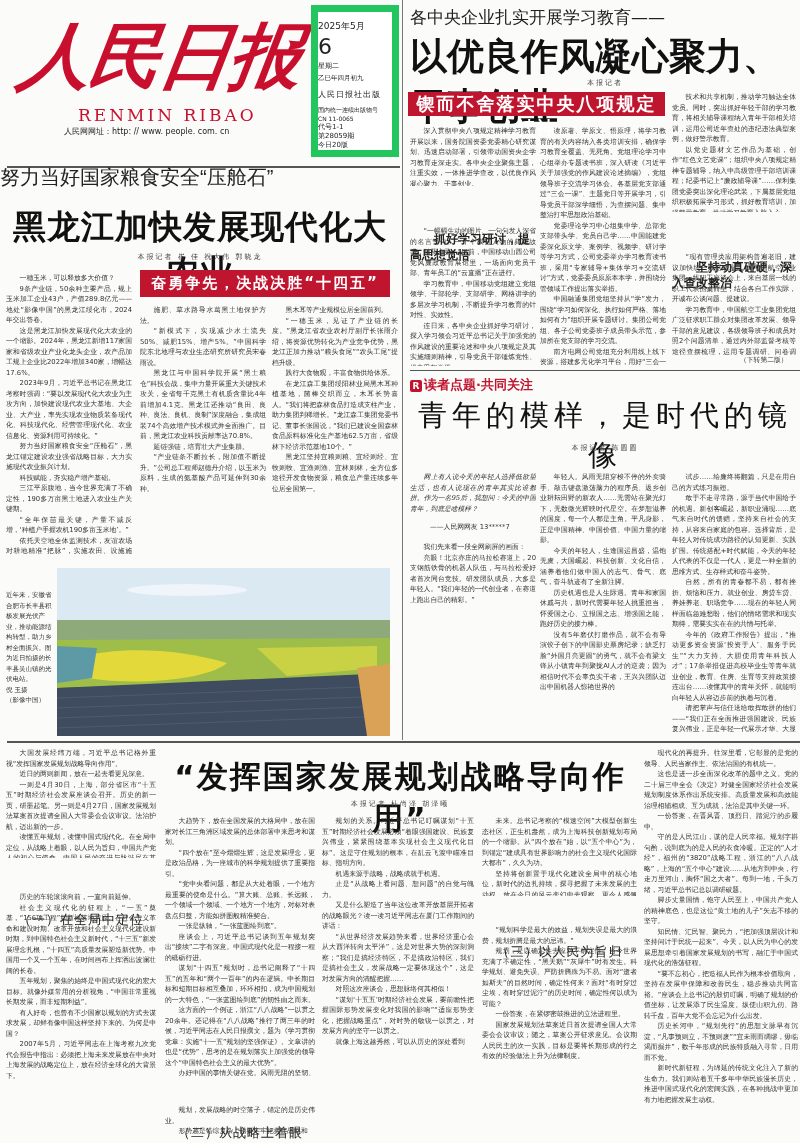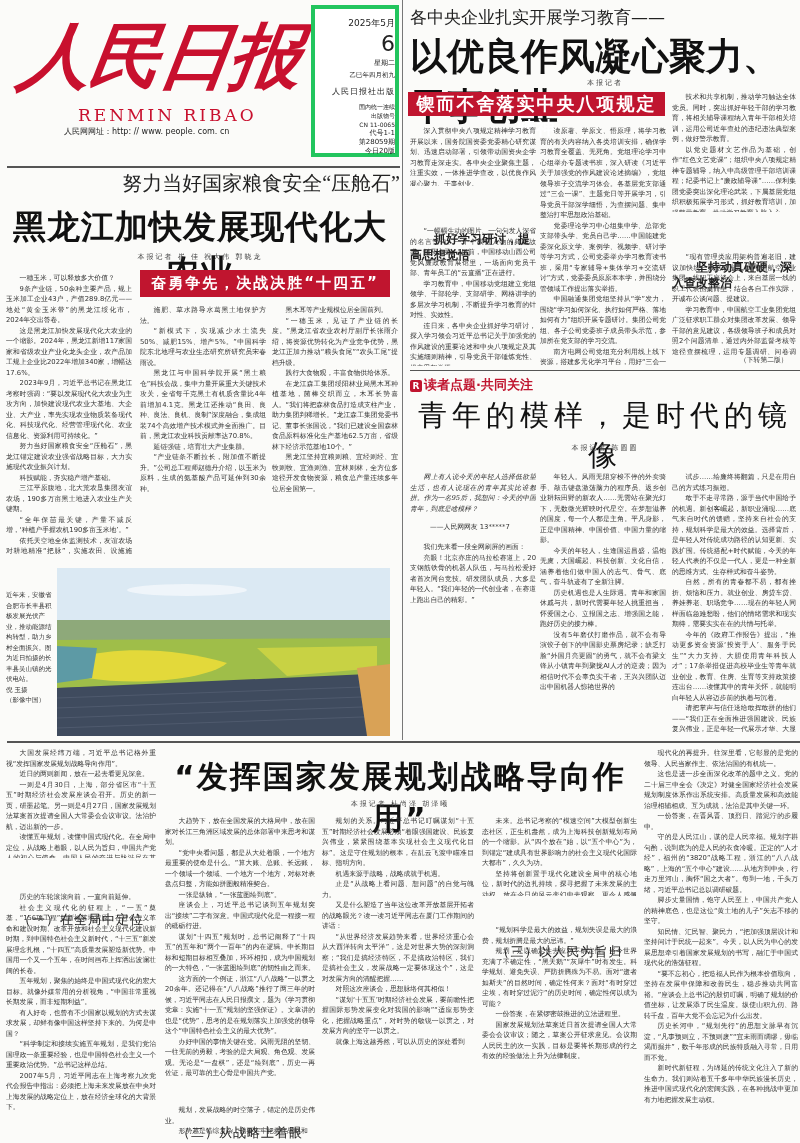--- a/index.html
+++ b/index.html
@@ -5,28 +5,28 @@
   * { box-sizing: border-box; margin: 0; padding: 0; }
   html, body { width: 800px; height: 1143px; background: #fbfbf9; overflow: hidden; }
   body { font-family: "DejaVu Serif", serif; color: #2a2a2a; position: relative; }
   .abs { position: absolute; }
   .logo { left: 20px; top: 6px; width: 290px; height: 100px; color: #c8102e;
     font-family: "DejaVu Serif", serif; font-size: 72px; font-weight: bold; font-style: italic;
     letter-spacing: -2px; line-height: 100px; transform: skewX(-8deg); }
   .pinyin { left: 78px; top: 105px; color: #c8102e; font-family: "DejaVu Serif", serif;
     font-size: 17px; letter-spacing: 3px; }
   .website { left: 64px; top: 126px; font-size: 8px; font-family: "DejaVu Sans", sans-serif; color: #222; }
-  .datebox { left: 311px; top: 5px; width: 88px; height: 152px; border: 4px solid #22c55e;
-    text-align: right; font-family: "DejaVu Sans", sans-serif; color: #222; background: #fff; }
+  .datebox { left: 311px; top: 5px; width: 88px; height: 152px; border: 7px solid #22c55e;
+    text-align: left; font-family: "DejaVu Sans", sans-serif; color: #222; background: #fff; }
   .datebox .ym { font-size: 9px; margin-top: 8px; }
   .datebox .day { font-size: 22px; line-height: 24px; margin-top: 2px; }
   .datebox .wd { font-size: 7px; margin-top: 2px; }
   .datebox .lunar { font-size: 6.5px; margin-top: 3px; }
   .datebox .pub { font-size: 8px; margin-top: 6px; font-family: "DejaVu Serif", serif; letter-spacing: 1px; }
-  .datebox .sm { font-size: 6px; line-height: 9px; padding-left: 41px; }
+  .datebox .sm { font-size: 6px; line-height: 9px; }
   .hr { background: #555; }
   .vr { background: #777; }
   .kicker { font-family: "DejaVu Sans", sans-serif; color: #222; }
   .headline { font-family: "DejaVu Sans", sans-serif; font-weight: bold; color: #111; letter-spacing: 1px; }
   .byline { font-size: 7px; color: #444; text-align: center; letter-spacing: 2px; }
   .redbar { background: #c0152f; color: #fff; font-family: "DejaVu Sans", sans-serif; font-weight: bold;
     text-align: center; letter-spacing: 2px; }
   .col { font-size: 6.8px; line-height: 10.5px; color: #333; text-align: justify; overflow: hidden;
     font-family: "DejaVu Sans", sans-serif; }
   .col p { text-indent: 2em; }
@@ -56,33 +56,33 @@
   <div class="sm" style="margin-top:5px">国内统一连续出版物号</div>
   <div class="sm">CN 11-0065</div>
   <div class="sm" style="font-size:7px">代号1-1</div>
   <div class="sm" style="font-size:7px">第28059期</div>
   <div class="sm" style="font-size:7px">今日20版</div>
 </div>
 
 <div class="abs hr" style="left:7px;top:166px;width:393px;height:2px"></div>
 <div class="abs vr" style="left:402px;top:0;width:1px;height:740px"></div>
 
-<div class="abs kicker" style="left:0;top:170px;width:400px;text-align:right;font-size:20px;font-family:Liberation Serif, serif">努力当好国家粮食安全“压舱石”</div>
+<div class="abs kicker" style="left:0;top:164px;width:400px;text-align:left;font-size:20px;font-family:Liberation Sans, sans-serif">努力当好国家粮食安全“压舱石”</div>
 <div class="abs headline" style="left:0;top:205px;width:400px;text-align:center;font-size:33px;letter-spacing:1px">黑龙江加快发展现代化大农业</div>
 <div class="abs byline" style="left:0;top:252px;width:400px">本报记者  崔 佳  祝大伟  郭晓龙</div>
 <div class="abs redbar" style="left:140px;top:270px;width:250px;height:27px;line-height:27px;font-size:15px">奋勇争先，决战决胜“十四五”</div>
 
 <div class="abs col" style="left:6px;top:273px;width:126px;height:282px">
   <p>一穗玉米，可以释放多大价值？</p>
-    <p>9条产业链，50余种主要产品，规上玉米加工企业43户，产值289.8亿元——地处“黄金玉米带”的黑龙江绥化市，2024年交出答卷。</p>
+    <p>9条产业链，50余种主要产品，规上玉米加工企业43户，产值289.8亿元——地处“影像中国”的黑龙江绥化市，2024年交出答卷。</p>
     <p>这是黑龙江加快发展现代化大农业的一个缩影。2024年，黑龙江新增117家国家和省级农业产业化龙头企业，农产品加工规上企业比2022年增加340家，增幅达17.6%。</p>
     <p>2023年9月，习近平总书记在黑龙江考察时强调：“要以发展现代化大农业为主攻方向，加快建设现代农业大基地、大企业、大产业，率先实现农业物质装备现代化、科技现代化、经营管理现代化、农业信息化、资源利用可持续化。”</p>
     <p>努力当好国家粮食安全“压舱石”，黑龙江锚定建设农业强省战略目标，大力实施现代农业振兴计划。</p>
     <p>科技赋能，夯实稳产增产基础。</p>
-    <p>三江平原腹地，北大荒农垦集团友谊农场，190多万亩黑土地进入农业生产关键期。</p>
+    <p>三江平原腹地，当今世界充满了不确定性，190多万亩黑土地进入农业生产关键期。</p>
     <p>“全年保苗最关键，产量不减反增，‘种植户手握农机190多亩玉米地’。”</p>
     <p>依托天空地全体监测技术，友谊农场对耕地精准“把脉”，实施农田、设施施肥，草水路等水葛黑土地保护方法。</p>
 </div>
 <div class="abs col" style="left:140px;top:305px;width:126px;height:250px">
   <p>施肥、草水路导水葛黑土地保护方法。</p>
     <p>“新模式下，实现减少水土流失50%、减肥15%、增产5%。”中国科学院东北地理与农业生态研究所研究员宋春雨说。</p>
     <p>黑龙江与中国科学院开展“黑土粮仓”科技会战，集中力量开展重大关键技术攻关，全省每千克黑土有机质含量比4年前增加4.1克。黑龙江还推动“良田、良种、良法、良机、良制”深度融合，集成组装74个高效增产技术模式并全面推广。目前，黑龙江农业科技贡献率达70.8%。</p>
     <p>延链强链，培育壮大产业集群。</p>
     <p>“产业链条不断拉长，附加值不断提升。”公司总工程师赵德丹介绍，以玉米为原料，生成的氨基酸产品可延伸到30余种。</p>
 </div>
@@ -163,21 +163,21 @@
     <p>亮眼！北京亦庄的马拉松赛道上，20支钢筋铁骨的机器人队伍，与马拉松爱好者首次同台竞技。研发团队成员，大多是年轻人。“我们年轻的一代创业者，在赛道上跑出自己的精彩。”</p>
 </div>
 <div class="abs col" style="left:540px;top:472px;width:126px;height:262px">
   <p>年轻人。风雨无阻穿梭不停的外卖骑手、敲击键盘激荡脑力的程序员、返乡创业耕耘田野的新农人……无需站在聚光灯下，无数微光辉映时代星空。在梦想滋养的国度，每一个人都是主角。平凡身影，正是中国精神、中国价值、中国力量的缩影。</p>
     <p>今天的年轻人，生逢国运昌盛，温饱无虞，大国崛起、科技创新、文化自信，涵养着他们做中国人的志气、骨气、底气，奋斗轨迹有了全新注脚。</p>
     <p>历史机遇也是人生际遇。青年和家国休戚与共，新时代需要年轻人挑重担当，怀爱国之心、立报国之志、增强国之能，跑好历史的接力棒。</p>
     <p>没有5年磨伏打磨作品，就不会有导演饺子创下的中国影史票房纪录；缺乏打脸“外国月亮更圆”的勇气，就不会有梁文锋从小镇青年到聚拢AI人才的逆袭；因为相信时代不会辜负实干者，王兴兴团队迈出中国机器人惊艳世界的</p>
 </div>
 <div class="abs col" style="left:672px;top:472px;width:124px;height:262px">
   <p>试步……绘廉终将翻篇，只是在用自己的方式练习振翅。</p>
-    <p>敢于不走寻常路，源于当代中国给予的机遇。新创客崛起，新职业涌现……底气来自时代的馈赠，坚持来自社会的支持，规划科学是最大的效益。选择背后，是年轻人对传统成功路径的认知更新、实践扩围。传统搭配+时代赋能，今天的年轻人代表的不仅是一代人，更是一种全新的思维方式、生存样式和奋斗姿势。</p>
+    <p>敢于不走寻常路，源于当代中国给予的机遇。新创客崛起，新职业涌现……底气来自时代的馈赠，坚持来自社会的支持，从容来自家庭的包容。选择背后，是年轻人对传统成功路径的认知更新、实践扩围。传统搭配+时代赋能，今天的年轻人代表的不仅是一代人，更是一种全新的思维方式、生存样式和奋斗姿势。</p>
     <p>自然，所有的青春都不易，都有挫折、烦恼和压力。就业创业、房贷车贷、养娃养老、职场竞争……现在的年轻人同样面临急难愁盼，他们的情绪需求和现实期待，需要实实在在的共情与托举。</p>
     <p>今年的《政府工作报告》提出，“推动更多资金资源‘投资于人’、服务于民生”“大力支持、大胆使用青年科技人才”；17条举措促进高校毕业生等青年就业创业，教育、住房、生育等支持政策接连出台……读懂其中的青年关怀，就能明白年轻人从容迈步前的执着与沉着。</p>
     <p>请把掌声与信任送给敢挥敢拼的他们——“我们正在全面推进强国建设、民族复兴伟业，正是年轻一代展示才华、大显身手的好时候”，当下青年的模样，就是青春中国的模样。</p>
 </div>
 
 <div class="abs hr" style="left:7px;top:741px;width:793px;height:2px"></div>
 
 <div class="abs col" style="left:6px;top:748px;width:150px;height:110px">
   <p>大国发展经纬万端，习近平总书记格外重视“发挥国家发展规划战略导向作用”。</p>
     <p>近日的两则新闻，放在一起去看更见深意。</p>
@@ -186,26 +186,26 @@
 </div>
 <div class="abs headline" style="left:160px;top:756px;width:480px;text-align:center;font-size:31px;letter-spacing:2px">“发挥国家发展规划战略导向作用”</div>
 <div class="abs byline" style="left:300px;top:799px;width:200px">本报记者  杜尚泽  胡泽曦</div>
 
 <div class="abs sub" style="left:6px;top:870px;width:150px;text-align:center;font-size:13px;font-weight:normal;letter-spacing:1px">（一）在全局中定位</div>
 <div class="abs col" style="left:6px;top:892px;width:150px;height:251px">
   <p>历史的车轮滚滚向前，一直向前延伸。</p>
     <p>社会主义现代化的征程上，“一五”奠基，“156项工程”如新禄落地荒原。在社会主义革命和建设时期、改革开放和社会主义现代化建设新时期，到中国特色社会主义新时代，“十三五”新发展理念扎根，“十四五”高质量发展塑造新优势。中国用一个又一个五年，在时间画布上挥洒出波澜壮阔的长卷。</p>
     <p>五年规划，聚焦的始终是中国式现代化的宏大目标。就像外媒常用的分析视角，“中国非常重视长期发展，而非短期利益”。</p>
     <p>有人好奇，也曾有不少国家以规划的方式去谋求发展，却鲜有像中国这样坚持下来的。为何是中国？</p>
-    <p>“科学制定和接续实施五年规划，是我们党治国理政一条重要经验，也是中国特色社会主义一个重要政治优势。”总书记这样总结。</p>
     <p>2007年5月，习近平同志在上海考察九次党代会报告中指出：必须把上海未来发展放在中央对上海发展的战略定位上，放在经济全球化的大背景下。</p>
 </div>
 
 <div class="abs col" style="left:165px;top:816px;width:150px;height:260px">
   <p>大趋势下，放在全国发展的大格局中，放在国家对长江三角洲区域发展的总体部署中来思考和谋划。</p>
+    <p>“四个放在”至今熠熠生辉，这是发展理念，更是政治品格，为一座城市的科学规划提供了重要指引。</p>
     <p>“党中央看问题，都是从大处着眼，一个地方最重要的使命是什么。”算大账、总账、长远账，一个领域一个领域、一个地方一个地方，对标对表盘点归整，方能如拼图般精准契合。</p>
     <p>一张是纵轴，“一张蓝图绘到底”。</p>
     <p>座谈会上，习近平总书记谈到五年规划突出“接续”二字有深意。中国式现代化是一程接一程的砥砺行进。</p>
     <p>谋划“十四五”规划时，总书记阐释了“十四五”的五年和“两个一百年”的内在逻辑。中长期目标和短期目标相互叠加，环环相扣，成为中国规划的一大特色，“一张蓝图绘到底”的韧性由之而来。</p>
     <p>这方面的一个例证，浙江“八八战略”一以贯之20余年。还记得在“八八战略”推行了两三年的时候，习近平同志在人民日报撰文，题为《学习贯彻党章：实施“十一五”规划的坚强保证》。文章讲的也是“优势”，思考的是在规划落实上加强党的领导这个“中国特色社会主义的最大优势”。</p>
     <p>办好中国的事情关键在党。风雨无阻的坚韧、一往无前的勇毅，考验的是大局观、角色观、发展观。无论是“一盘棋”，还是“绘到底”，历史一再佐证，最可靠的主心骨是中国共产党。</p>
 </div>
 <div class="abs sub" style="left:165px;top:1083px;width:150px;text-align:center;font-size:13px;font-weight:normal;letter-spacing:1px">（二）从战略上着眼</div>
 <div class="abs col" style="left:165px;top:1105px;width:150px;height:38px">
   <p>规划，发展战略的时空落子，锚定的是历史伟业。</p>

